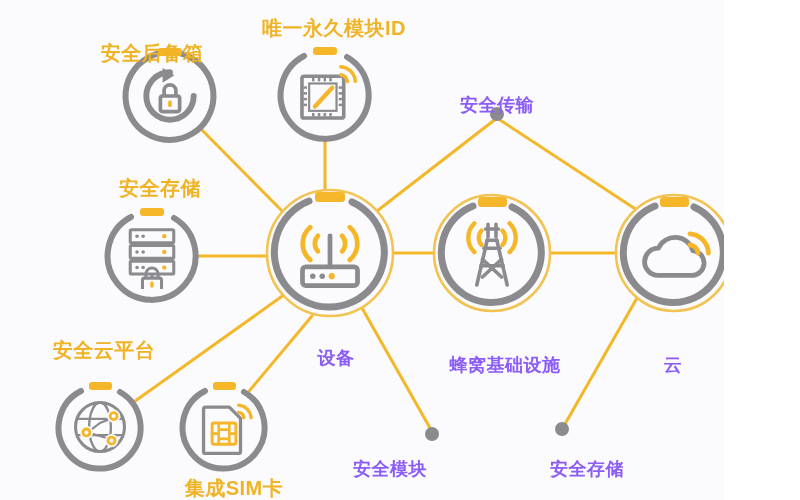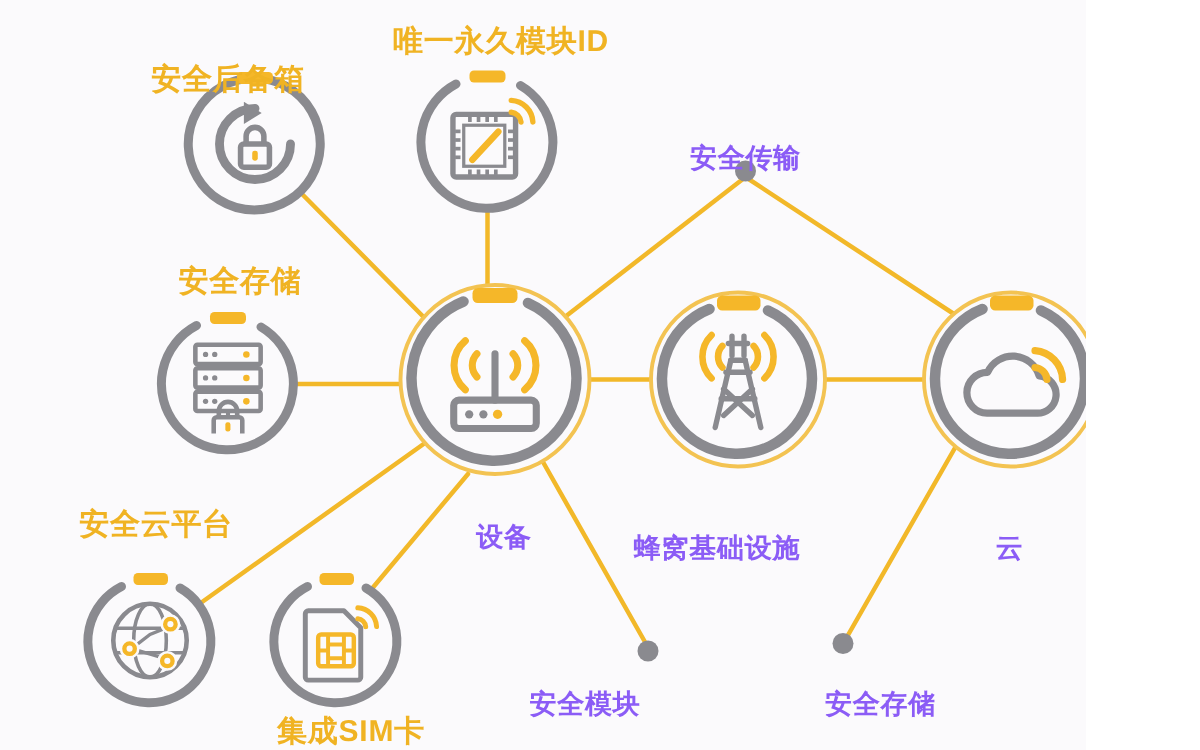--- a/index.html
+++ b/index.html
@@ -258,21 +258,21 @@
   <div class="label label-yellow lbl-big center-anchor" style="left:160px; top:178px;">安全存储</div>
 
   <div class="label label-yellow lbl-big center-anchor" style="left:104px; top:340px;">安全云平台</div>
 
   <div class="label label-yellow lbl-big center-anchor" style="left:222px; top:478px;margin-left:12px;">集成SIM卡</div>
 
   <div class="label label-gray lbl-mid center-anchor" style="left:497px; top:80px;">安全传输</div>
 
   <div class="label label-gray lbl-mid center-anchor" style="left:336px; top:333px;">设备</div>
 
-  <div class="label label-gray lbl-mid center-anchor" style="left:470px; top:340px;padding-left:16px;">蜂窝基础设施</div>
+  <div class="label label-gray lbl-mid center-anchor" style="left:497px; top:340px;padding-left:16px;">蜂窝基础设施</div>
 
   <div class="label label-gray lbl-mid center-anchor" style="left:673px; top:340px;">云</div>
 
   <div class="label label-gray lbl-mid center-anchor" style="left:390px; top:444px;">安全模块</div>
 
   <div class="label label-gray lbl-mid center-anchor" style="left:587px; top:444px;">安全存储</div>
 
 </div>
 
 </body></html>

